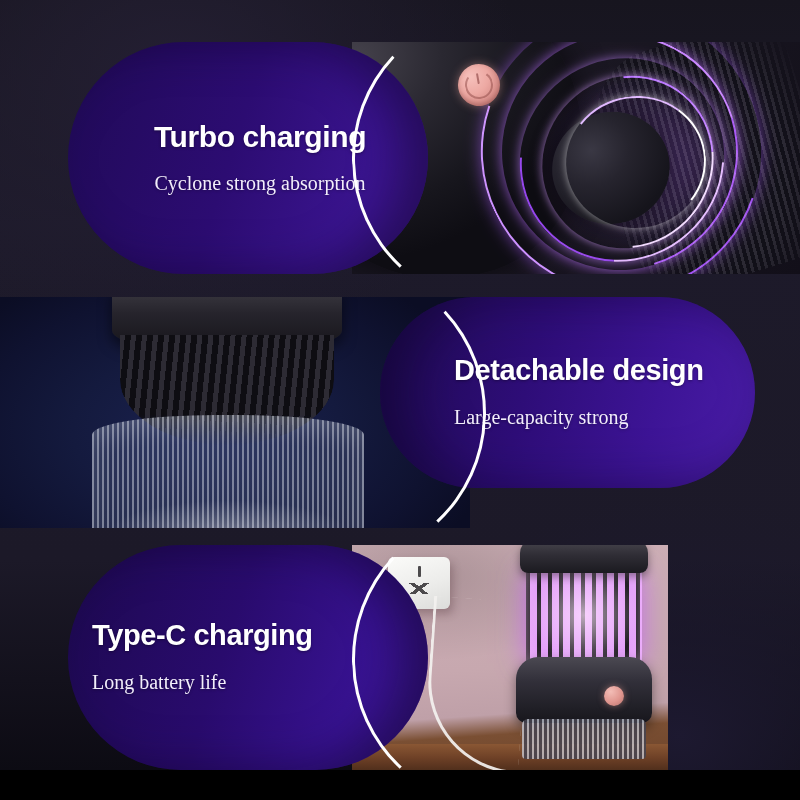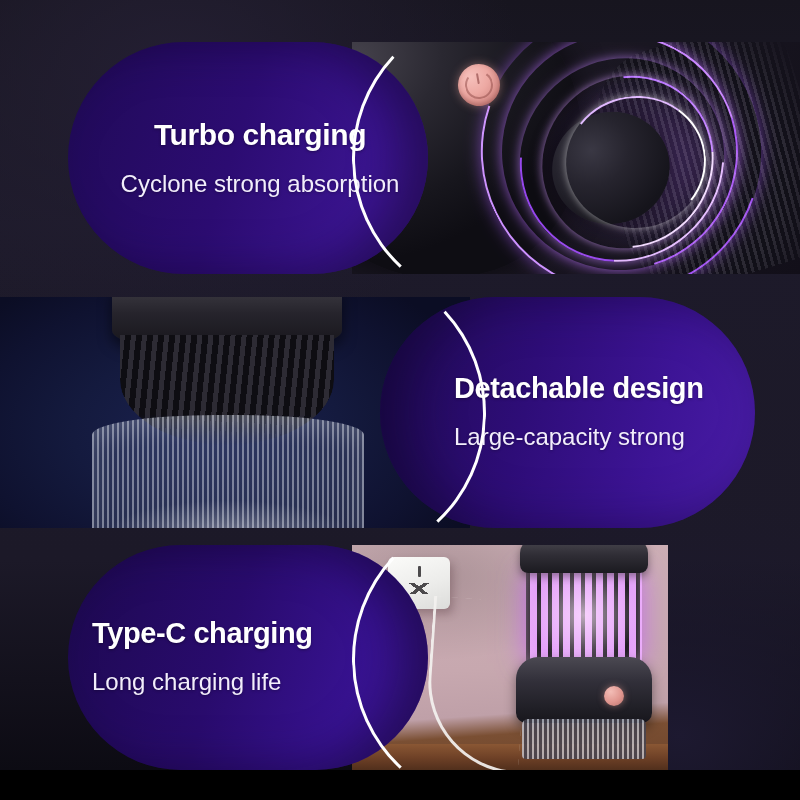--- a/index.html
+++ b/index.html
@@ -53,25 +53,26 @@
     font-weight:bold;
     font-size:29px;
     letter-spacing:-0.4px;
     line-height:1.1;
     white-space:nowrap;
     text-shadow:0 1px 3px rgba(0,0,0,.35);
   }
   .pill-sub {
     color:#f2eefb;
     font-weight:normal;
-    font-size:24px;
+    font-size:20px;
     line-height:1.25;
     white-space:nowrap;
     margin-top:18px;
     text-shadow:0 1px 3px rgba(0,0,0,.3);
+    font-family:Liberation Serif, serif;
   }
 
   
   .arc {
     position:absolute;
     border-radius:999px;
     border:3px solid #ffffff;
     pointer-events:none;
   }
 
@@ -226,21 +227,21 @@
     border-radius:46% 46% 8% 8% / 16% 16% 4% 4%;
     box-shadow:inset 0 10px 22px rgba(255,255,255,.16);
   }
   #panel2 .canister::after {
     content:"";
     position:absolute; left:6%; bottom:4px; width:88%; height:34px;
     background:radial-gradient(ellipse at 50% 100%, rgba(255,255,255,.34) 0%, rgba(255,255,255,0) 72%);
   }
 
   #panel2 .pill2 {
-    left:380px; top:0; width:375px; height:231px;
+    left:380px; top:0; width:375px; height:191px;
     padding-left:74px;
     background:linear-gradient(104deg,#1f0a52 0%,#2e0d78 40%,#3d1496 72%,#4a1da8 100%);
     box-shadow:inset 26px 0 50px rgba(14,4,40,.5);
     justify-content:center;
   }
   #panel2 .arc2 {
     left:186px; top:-34px; width:300px; height:300px;
     border-color:transparent;
     border-right-color:#ffffff;
     transform:rotate(2deg);
@@ -415,19 +416,19 @@
       <div class="outlet"></div>
       <div class="cable"></div>
       <div class="lamp-cage"></div>
       <div class="lamp-top"></div>
       <div class="lamp-body"></div>
       <div class="lamp-base"></div>
       <div class="lamp-btn"></div>
     </div>
     <div class="pill pill3">
       <div class="pill-title">Type-C charging</div>
-      <div class="pill-sub">Long charging life</div>
+      <div class="pill-sub">Long battery life</div>
     </div>
     <div class="arc arc3"></div>
   </div>
 
   <div class="bottom-strip"></div>
 </div>
 
 </body></html>

